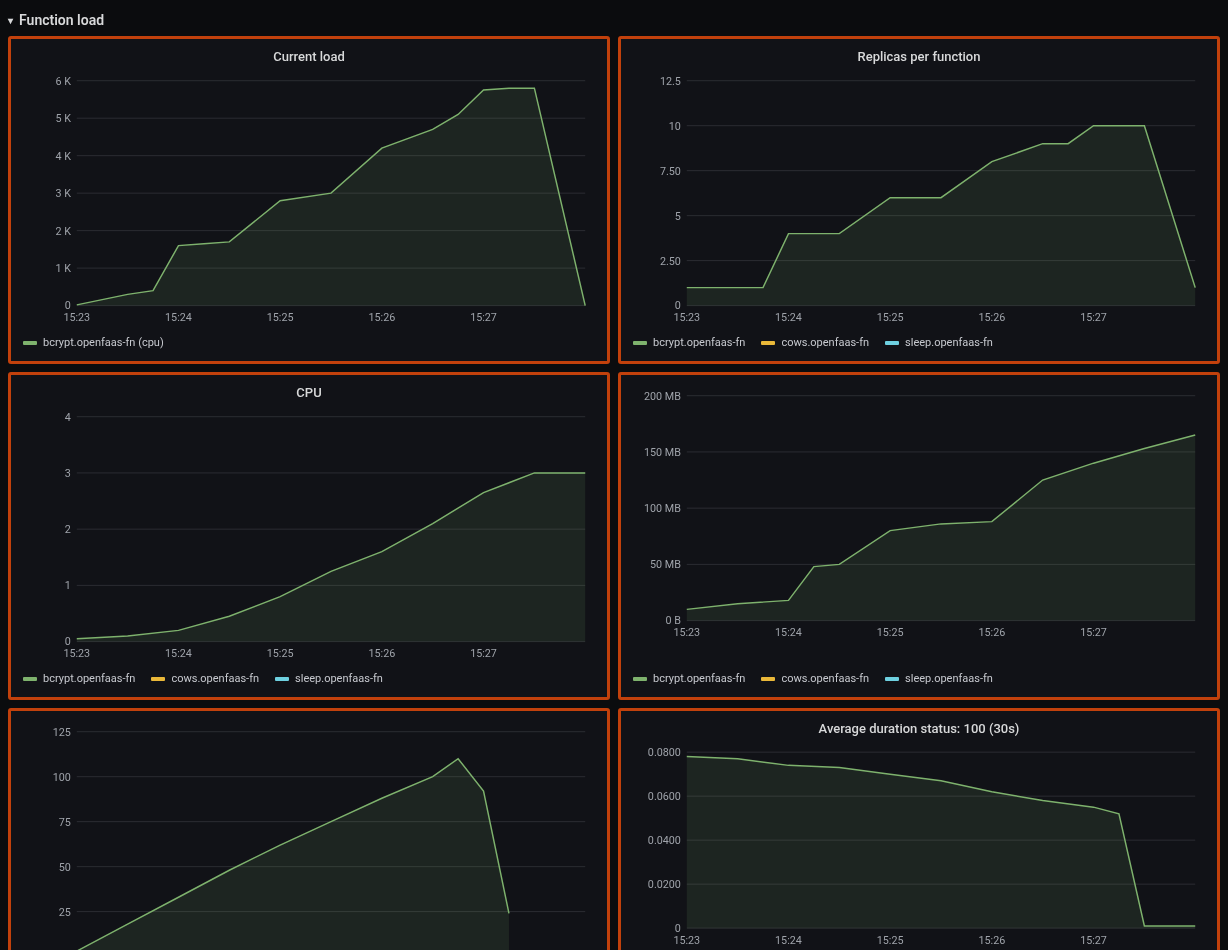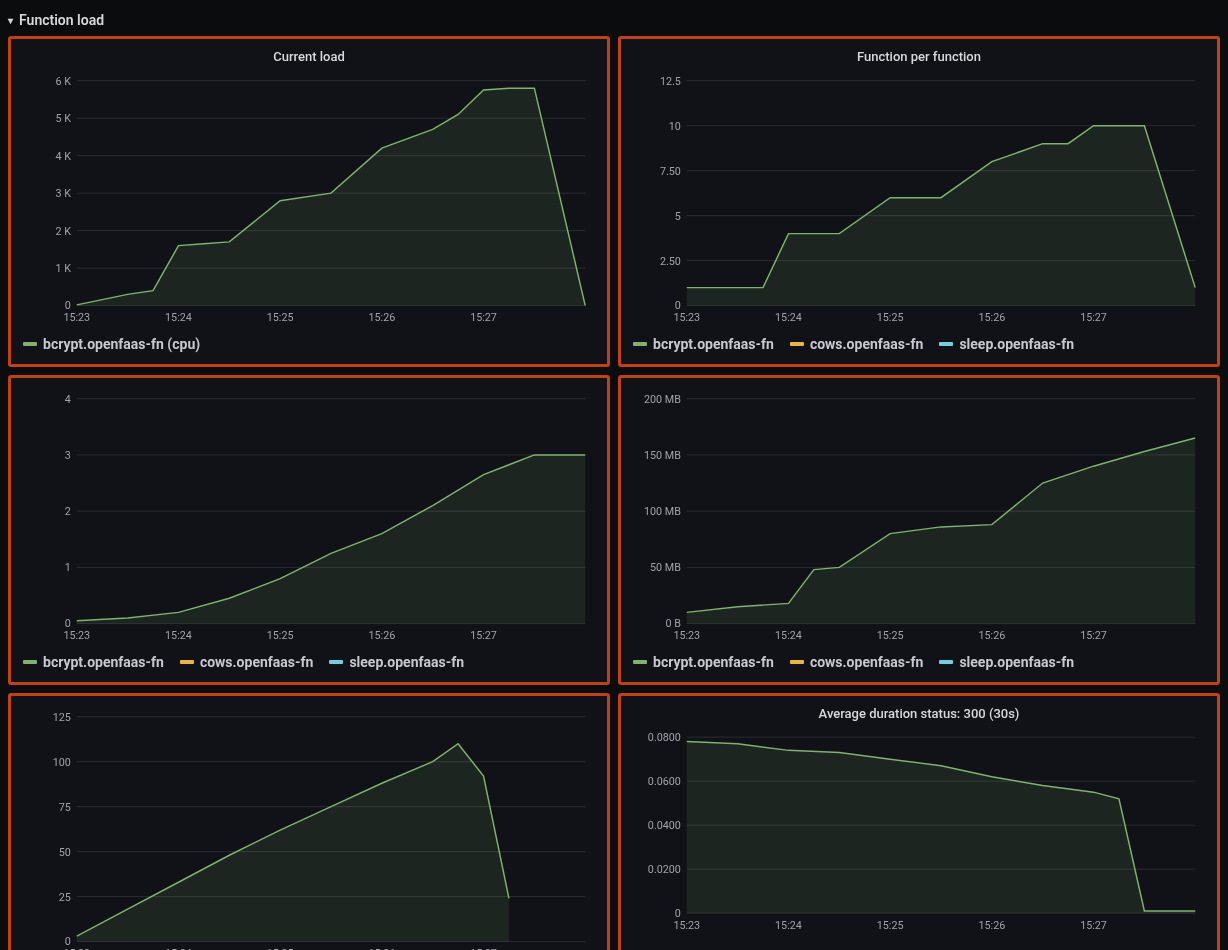--- a/index.html
+++ b/index.html
@@ -49,23 +49,22 @@
   svg { display: block; }
   .axis-label { fill: #9fa3aa; font-size: 11px; }
   .grid-line { stroke: #2c2d33; stroke-width: 1; }
   .series-line { fill: none; stroke-width: 1.5; }
   .series-area { opacity: 0.12; }
   .legend {
     display: flex;
     flex-wrap: wrap;
     gap: 10px 16px;
     padding-top: 6px;
-    font-size: 14px;
+    font-size: 11px;
     color: #c7c9cf;
-    font-weight: bold;
   }
   .legend-item { display: flex; align-items: center; gap: 6px; white-space: nowrap; }
   .swatch {
     width: 14px; height: 4px; border-radius: 1px; display: inline-block;
   }
 </style>
 </head>
 <body>
 
 <div class="section-header">
@@ -102,21 +101,21 @@
         </svg>
       </div>
       <div class="legend">
         <div class="legend-item">
           <span class="swatch" style="background: rgb(126, 178, 109);"></span>
           <span>bcrypt.openfaas-fn (cpu)</span>
         </div>
       </div>
     </div>
     <div class="panel">
-      <div class="panel-title">Function per function</div>
+      <div class="panel-title">Replicas per function</div>
       <div class="chart-area">
         <svg viewBox="0 0 585 260" width="100%" height="260">
           <line class="grid-line" x1="55" y1="238" x2="575" y2="238"></line>
           <text class="axis-label" x="49" y="242" text-anchor="end">0</text>
           <line class="grid-line" x1="55" y1="192" x2="575" y2="192"></line>
           <text class="axis-label" x="49" y="196" text-anchor="end">2.50</text>
           <line class="grid-line" x1="55" y1="146" x2="575" y2="146"></line>
           <text class="axis-label" x="49" y="150" text-anchor="end">5</text>
           <line class="grid-line" x1="55" y1="100" x2="575" y2="100"></line>
           <text class="axis-label" x="49" y="104" text-anchor="end">7.50</text>
@@ -142,20 +141,21 @@
           <span class="swatch" style="background: rgb(234, 184, 57);"></span>
           <span>cows.openfaas-fn</span>
         </div>
         <div class="legend-item">
           <span class="swatch" style="background: rgb(110, 208, 224);"></span>
           <span>sleep.openfaas-fn</span>
         </div>
       </div>
     </div>
     <div class="panel">
+      <div class="panel-title">CPU</div>
       <div class="chart-area">
         <svg viewBox="0 0 585 260" width="100%" height="260">
           <line class="grid-line" x1="55" y1="238" x2="575" y2="238"></line>
           <text class="axis-label" x="49" y="242" text-anchor="end">0</text>
           <line class="grid-line" x1="55" y1="180.5" x2="575" y2="180.5"></line>
           <text class="axis-label" x="49" y="184.5" text-anchor="end">1</text>
           <line class="grid-line" x1="55" y1="123" x2="575" y2="123"></line>
           <text class="axis-label" x="49" y="127" text-anchor="end">2</text>
           <line class="grid-line" x1="55" y1="65.5" x2="575" y2="65.5"></line>
           <text class="axis-label" x="49" y="69.5" text-anchor="end">3</text>
@@ -241,21 +241,21 @@
           <polyline class="series-line" points="55,232.48 107,204.88 159,177.28 211,149.68 263,123.92 315,100 367,76.08000000000001 419,54 445,35.599999999999994 471,68.72 497,193.84" stroke="#7eb26d"></polyline>
           <text class="axis-label" x="55" y="254" text-anchor="middle">15:23</text>
           <text class="axis-label" x="159" y="254" text-anchor="middle">15:24</text>
           <text class="axis-label" x="263" y="254" text-anchor="middle">15:25</text>
           <text class="axis-label" x="367" y="254" text-anchor="middle">15:26</text>
           <text class="axis-label" x="471" y="254" text-anchor="middle">15:27</text>
         </svg>
       </div>
     </div>
     <div class="panel">
-      <div class="panel-title">Average duration status: 300 (30s)</div>
+      <div class="panel-title">Average duration status: 100 (30s)</div>
       <div class="chart-area">
         <svg viewBox="0 0 585 210" width="100%" height="210">
           <line class="grid-line" x1="55" y1="188" x2="575" y2="188"></line>
           <text class="axis-label" x="49" y="192" text-anchor="end">0</text>
           <line class="grid-line" x1="55" y1="143" x2="575" y2="143"></line>
           <text class="axis-label" x="49" y="147" text-anchor="end">0.0200</text>
           <line class="grid-line" x1="55" y1="98" x2="575" y2="98"></line>
           <text class="axis-label" x="49" y="102" text-anchor="end">0.0400</text>
           <line class="grid-line" x1="55" y1="53" x2="575" y2="53"></line>
           <text class="axis-label" x="49" y="57" text-anchor="end">0.0600</text>

